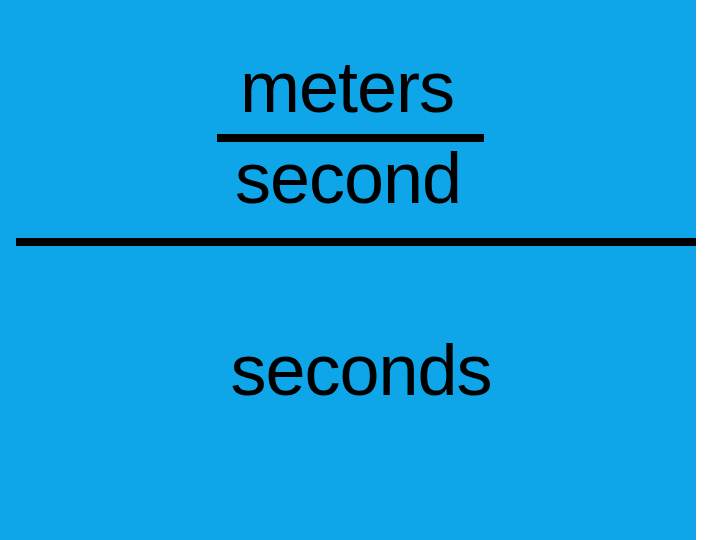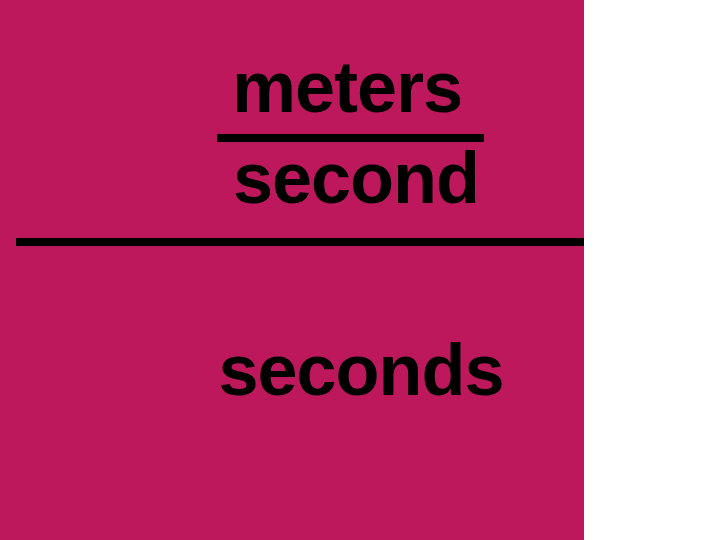--- a/index.html
+++ b/index.html
@@ -2,38 +2,37 @@
 <html><head>
 <meta charset="utf-8">
 <style>
   html, body {
     margin: 0;
     padding: 0;
     background: #ffffff;
   }
   .slide {
     position: relative;
-    width: 584px;
+    width: 696px;
     height: 540px;
-    background: #be185d;
+    background: #0ea5e9;
     overflow: hidden;
     font-family: "Liberation Sans", sans-serif;
-    font-weight: bold;
   }
   .unit-text {
     position: absolute;
     transform: translateX(-50%);
     font-size: 72px;
     line-height: 1;
     color: #000000;
     white-space: nowrap;
     letter-spacing: -1px;
   }
   .text-meters   { left: 347px; top: 51px;  }
-  .text-second   { left: 356px; top: 142px; }
+  .text-second   { left: 348px; top: 142px; }
   .text-seconds  { left: 361px; top: 294px; margin-top: 40px; }
   .fraction-bar {
     position: absolute;
     background: #000000;
     height: 8px;
   }
   .bar-inner { left: 217px; top: 134px; width: 267px; }
   .bar-outer { left: 16px;  top: 238px; width: 683px; }
 </style>
 </head>

